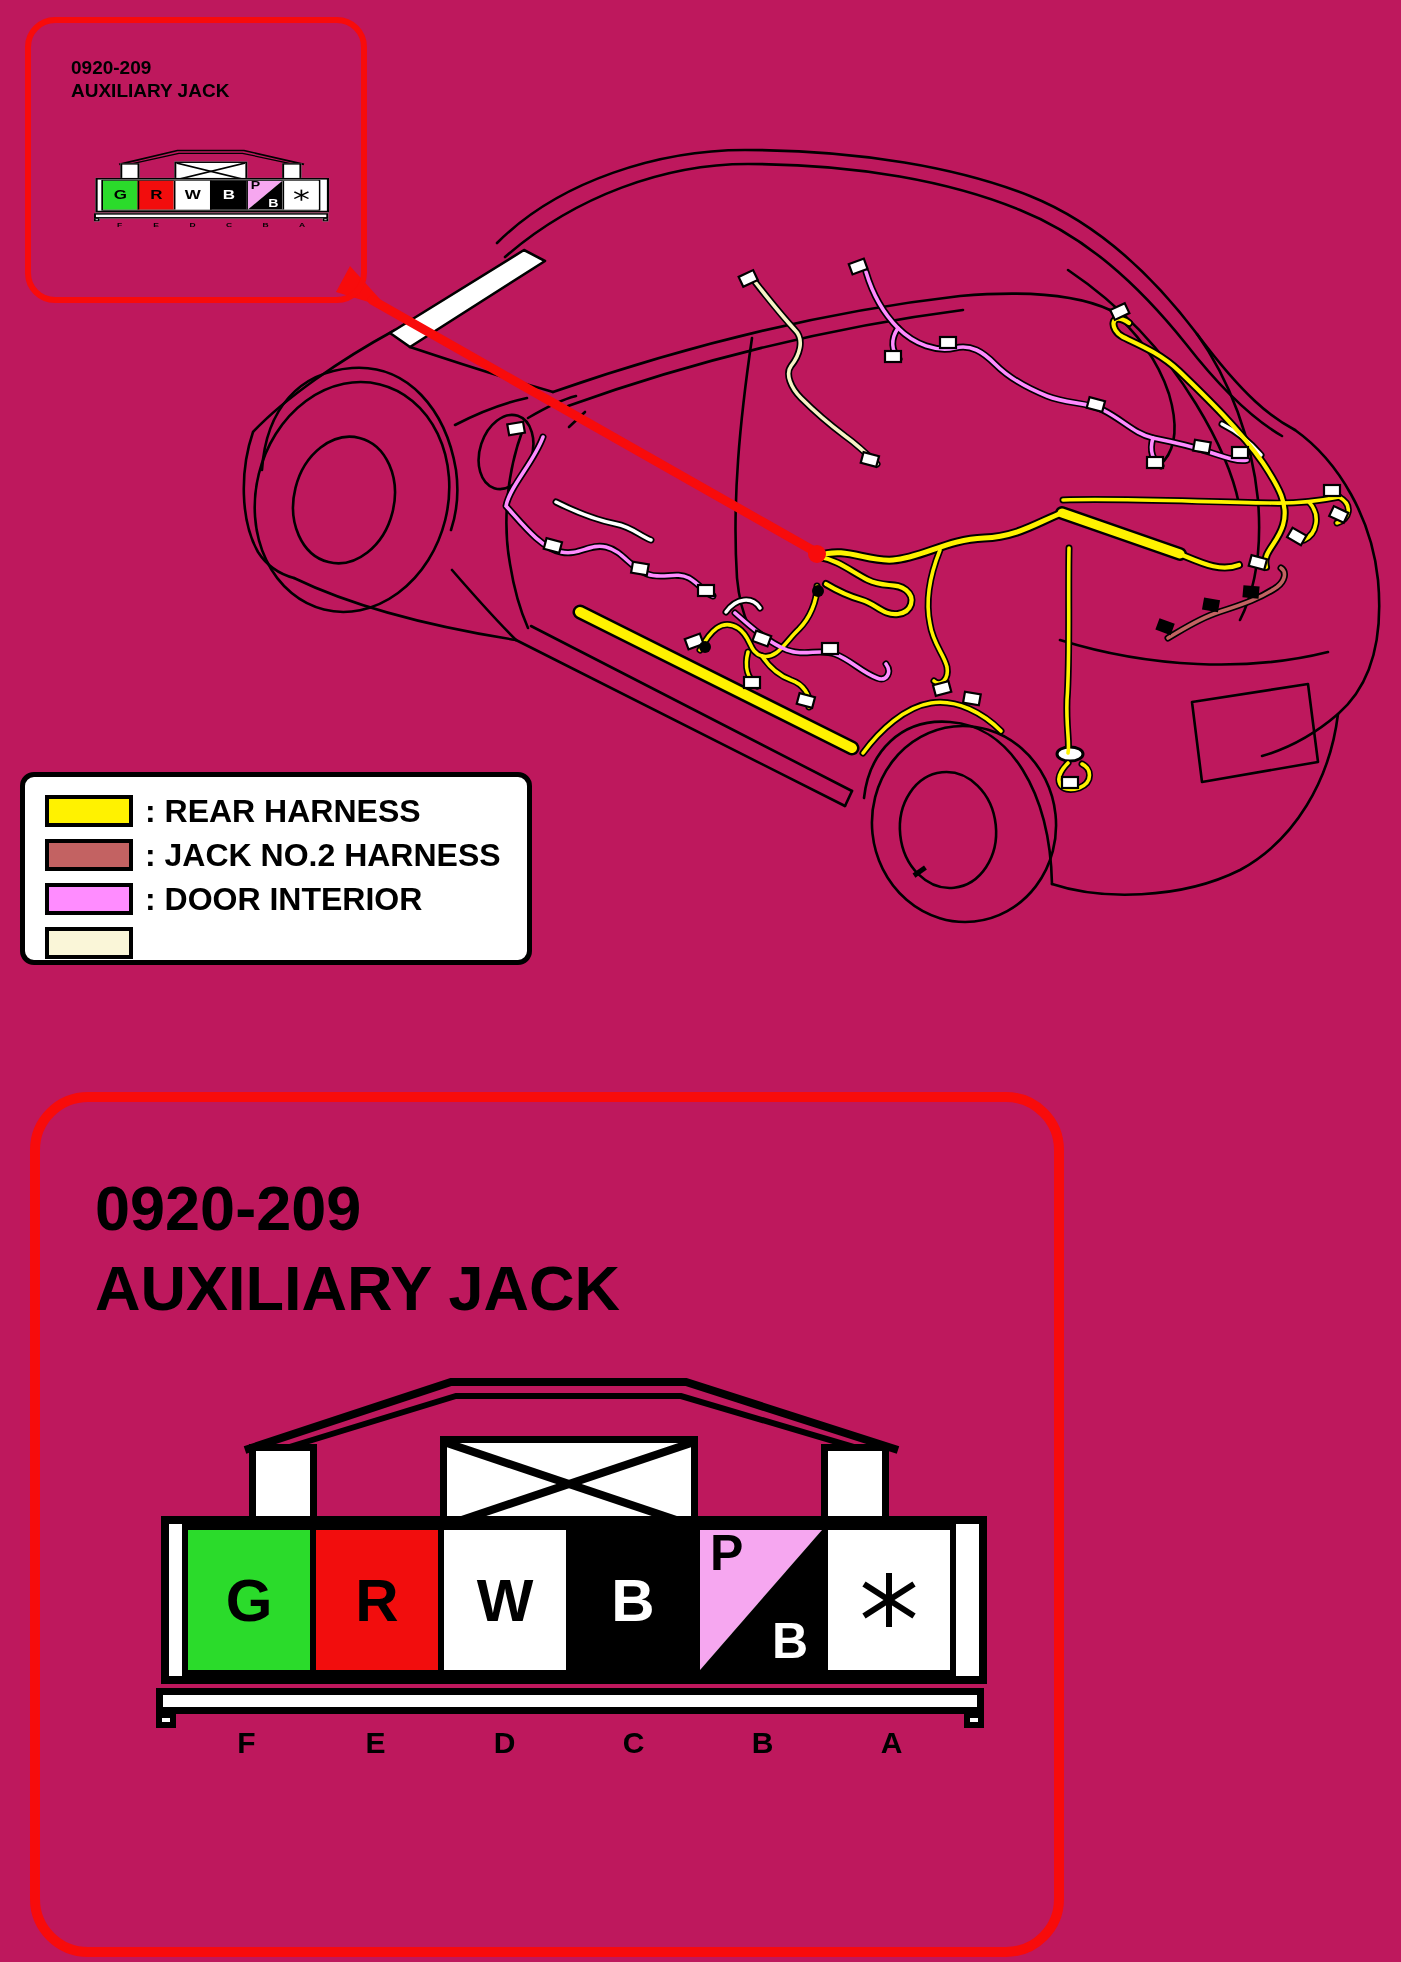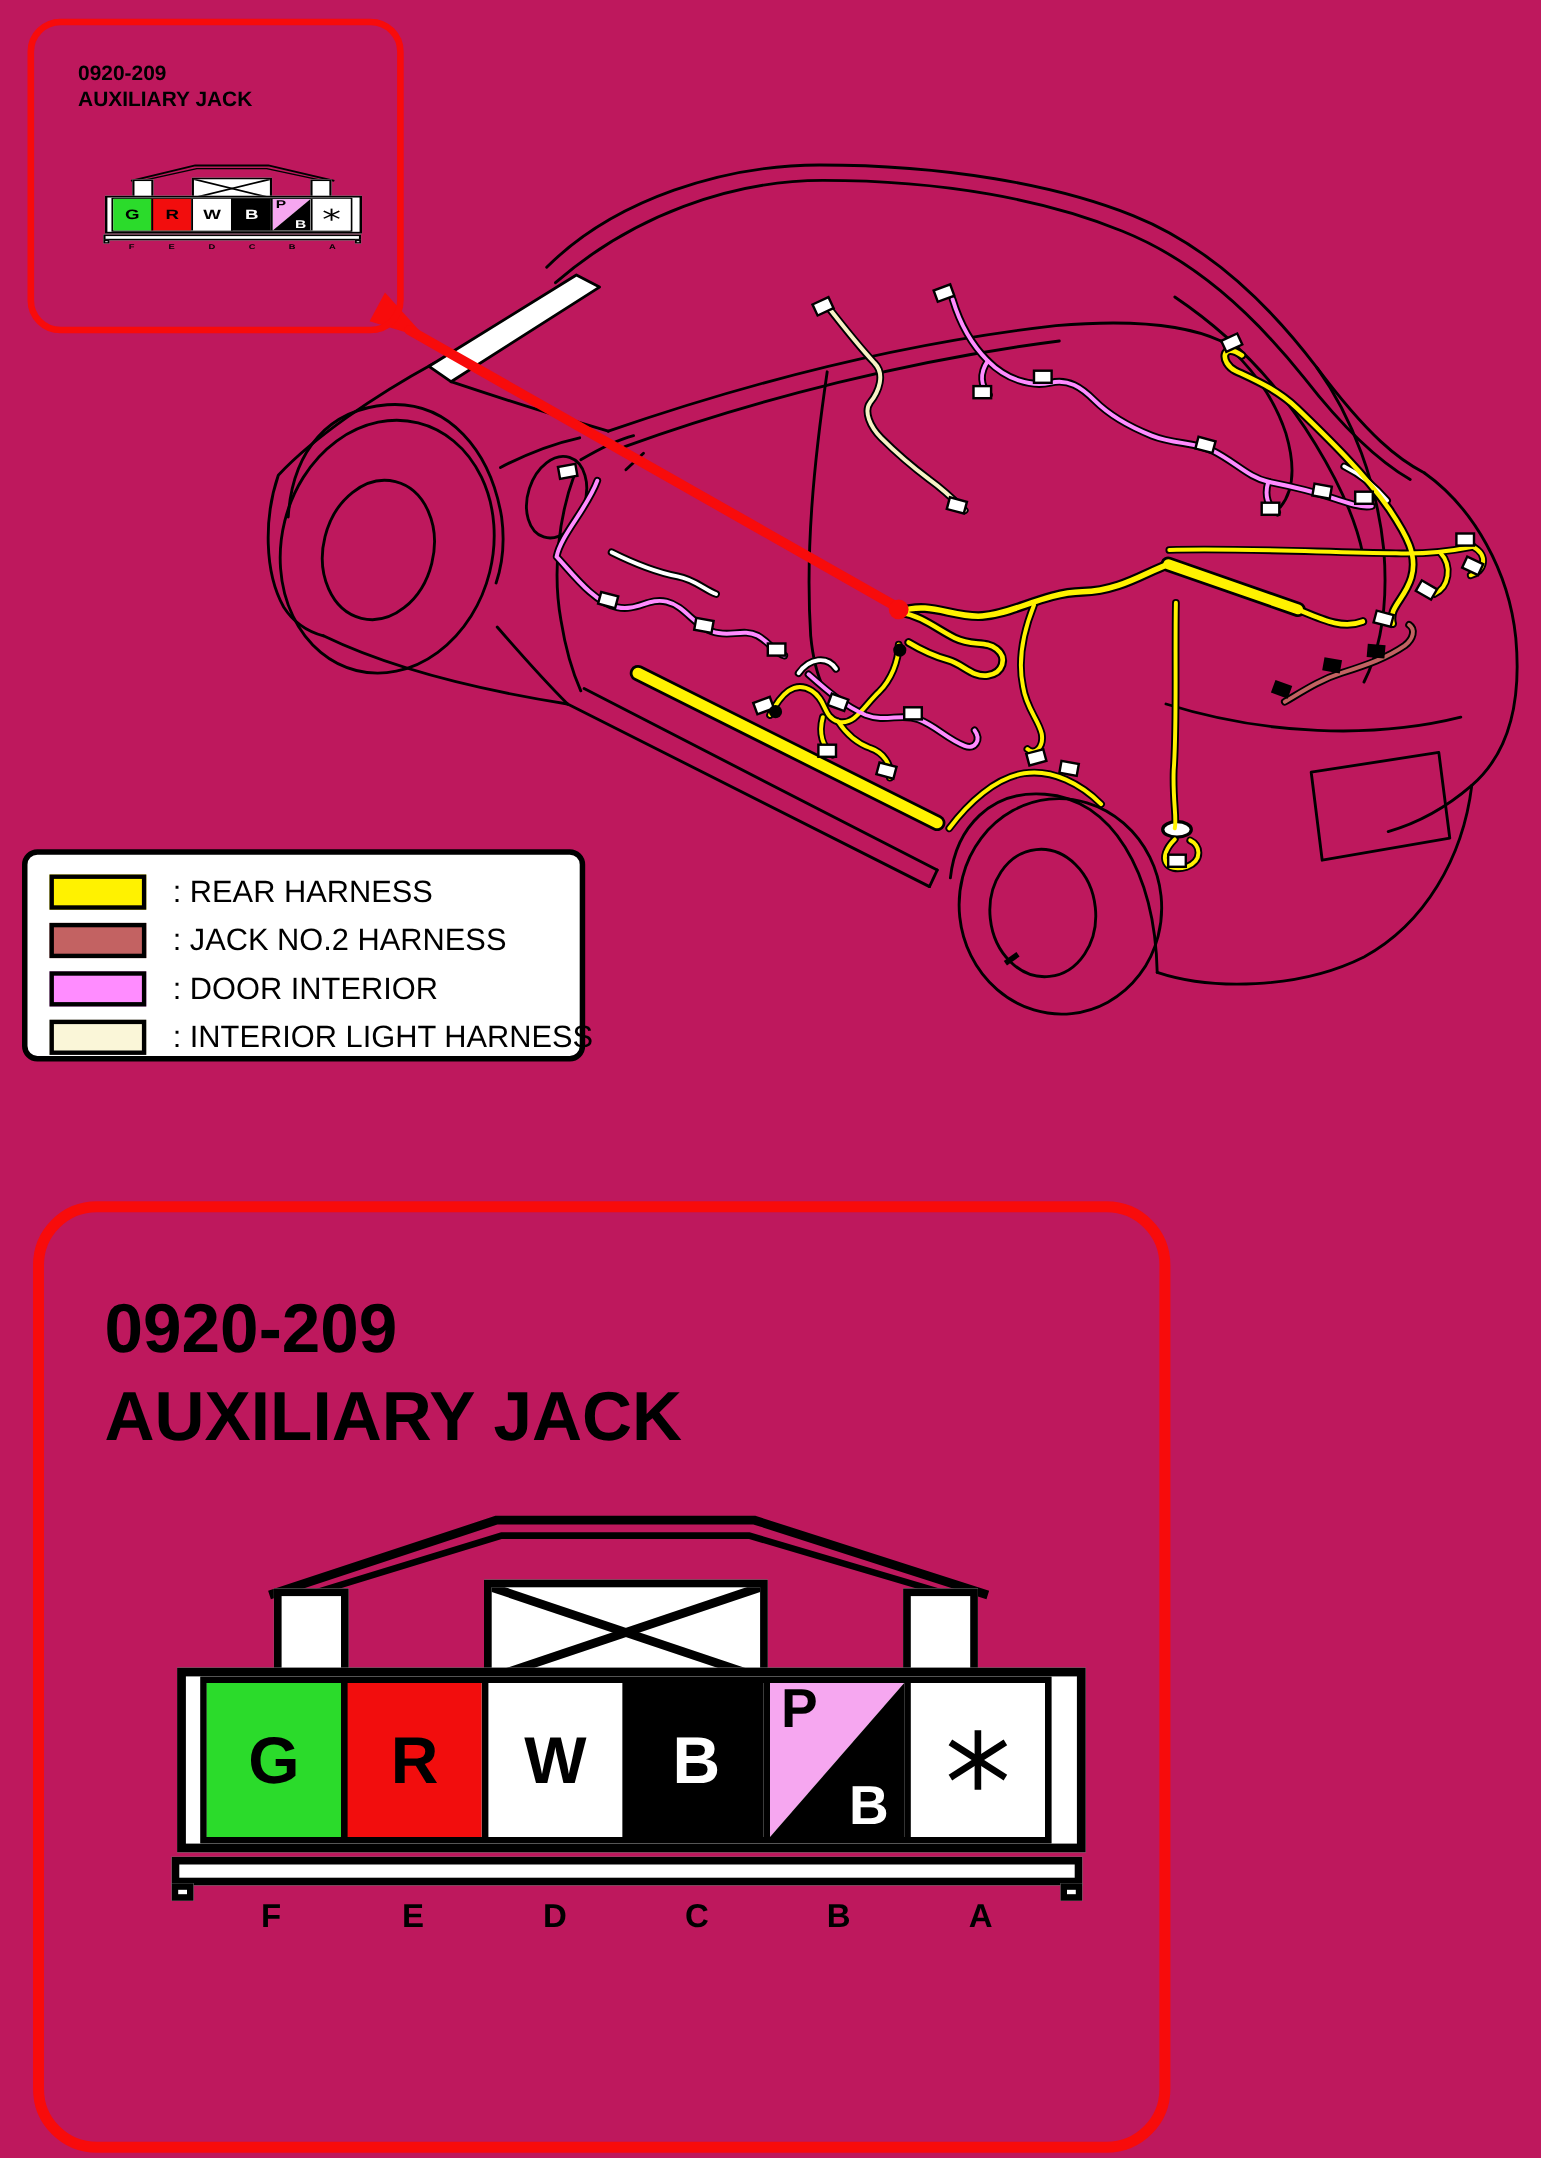--- a/index.html
+++ b/index.html
@@ -36,21 +36,21 @@
   .pinrow{position:absolute;left:34px;top:356px;width:774px;display:flex;}
   .pin{flex:1 1 0;text-align:center;font-weight:bold;font-size:30px;}
   .roofsvg{position:absolute;left:0;top:0;}
   .sr{position:absolute;width:1px;height:1px;overflow:hidden;clip:rect(0 0 0 0);white-space:nowrap;}
 
   
   .legend{position:absolute;left:20px;top:772px;width:512px;height:193px;border:5px solid #000;
           border-radius:14px;box-sizing:border-box;background:#fff;padding:14px 0 0 20px;}
   .legend-row{display:flex;align-items:center;height:40px;margin-bottom:4px;}
   .legend-swatch{width:88px;height:32px;border:4px solid #000;box-sizing:border-box;flex:0 0 auto;}
-  .legend-label{margin-left:24px;font-size:28px;font-weight:normal;white-space:pre;}
+  .legend-label{margin-left:12px;font-size:32px;font-weight:bold;white-space:pre;}
 </style>
 </head>
 <body>
 
 <div class="page">
 
   <svg class="abs" style="left:0;top:0" width="1401" height="1962" viewBox="0 0 1401 1962">
     <defs>
       <path id="y1" d="M580 612 L852 748"></path>
       <path id="y2" d="M818 556 C846 546 866 562 893 560 C922 558 948 539 984 538 C1018 537 1040 521 1062 513"></path>
@@ -294,21 +294,20 @@
     <div class="legend-row">
       <div class="legend-swatch" style="background: rgb(195, 98, 98);"></div>
       <div class="legend-label">: JACK NO.2 HARNESS</div>
     </div>
     <div class="legend-row">
       <div class="legend-swatch" style="background: rgb(255, 140, 255);"></div>
       <div class="legend-label">: DOOR INTERIOR</div>
     </div>
     <div class="legend-row">
       <div class="legend-swatch" style="background: rgb(250, 246, 216);"></div>
-      <div class="legend-label">: INTERIOR LIGHT HARNESS</div>
     </div>
   </div>
 
   <div class="callout large" style="left:30px;top:1092px;width:1014px;height:845px;"></div>
   <div class="callout-title large-t"><span>0920-209</span><br><span>AUXILIARY JACK</span></div>
 
   <div class="connector" style="transform:translate(112px,1370px);">
     <svg class="roofsvg" width="844" height="160" viewBox="0 0 844 160">
       <polyline points="97,80 303,12 538,12 750,80" fill="none" stroke="#000" stroke-width="8"></polyline>
       <polyline points="112,86 308,26 533,26 736,86" fill="none" stroke="#000" stroke-width="6"></polyline>

